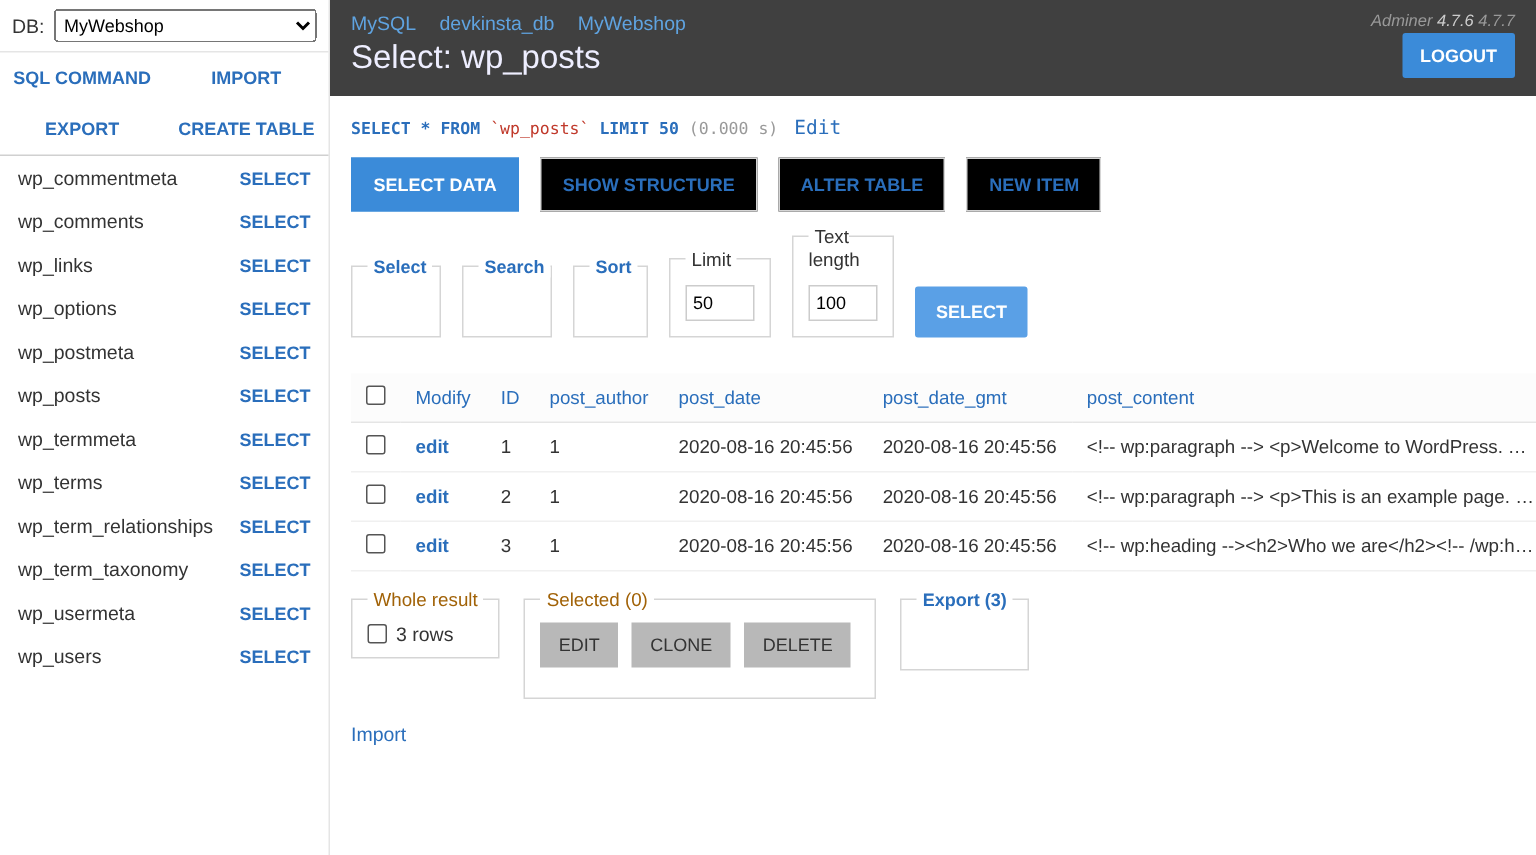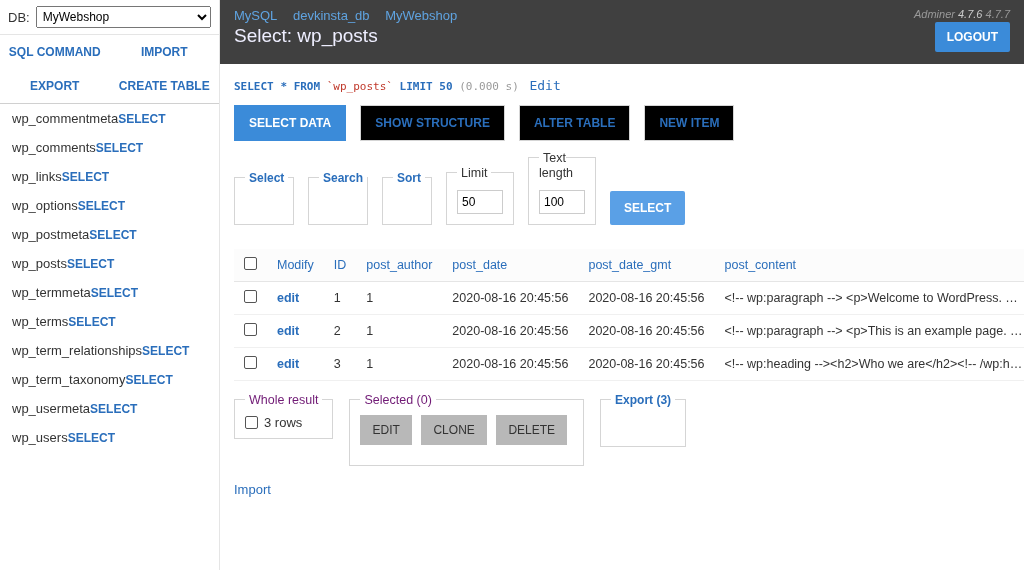--- a/index.html
+++ b/index.html
@@ -5,28 +5,28 @@
   * { box-sizing: border-box; margin: 0; padding: 0; }
   body { font-family: -apple-system, BlinkMacSystemFont, "Segoe UI", Arial, sans-serif; font-size: 13px; color: #333; background: #fff; }
   .app { display: flex; width: 1024px; height: 570px; overflow: hidden; }
   .sidebar { width: 220px; border-right: 1px solid #e5e5e5; flex-shrink: 0; background:#fff; }
   .db-row { display: flex; align-items: center; padding: 6px 8px; border-bottom: 1px solid #e5e5e5; }
   .db-row label { margin-right: 6px; font-size: 13px; }
   .db-row select { flex: 1; font-size: 12px; padding: 2px; }
   .sidebar-actions { display: grid; grid-template-columns: 1fr 1fr; border-bottom: 1px solid #d0d0d0; }
   .sidebar-actions a { color: #2a6ebb; font-weight: 700; font-size: 12px; text-align: center; padding: 10px 4px; cursor: pointer; }
   .table-list { }
-  .table-row { display: flex; justify-content: flex-start; align-items: center; padding: 7px 12px; font-size: 13px; cursor:pointer;}
+  .table-row { display: flex; justify-content: space-between; align-items: center; padding: 7px 12px; font-size: 13px; cursor:pointer;}
   .table-row .tname { color: #333; }
   .table-row .tsel { color: #2a6ebb; font-weight: 700; font-size: 12px; }
   .main { flex: 1; display: flex; flex-direction: column; min-width: 0; }
   .header { background: #404040; color: #fff; padding: 8px 14px 12px 14px; display:flex; justify-content:space-between; }
   .breadcrumbs { font-size: 13px; }
   .breadcrumbs a { color: #5fa3e0; margin-right: 12px; cursor:pointer;}
-  .header h1 { font-weight: 400; font-size: 19px; margin-top: 2px; color:#eef;}
+  .header h1 { font-weight: 400; font-size: 22px; margin-top: 2px; color:#eef;}
   .header-right { text-align:right;}
   .adminer-brand { font-style: italic; color:#999; font-size:11px; margin-bottom:2px;}
   .adminer-brand .v1 { color:#ccc;}
   .logout { background:#3b8bd9; color:#fff; font-weight:700; border:none; padding:8px 12px; cursor:pointer; border-radius:2px; font-size:12px;}
   .content { padding: 14px 14px; overflow:auto; }
   .sql-line { font-family: Menlo, Consolas, monospace; font-size: 11px; margin-bottom:12px;}
   .sql-kw { color:#2a6ebb; font-weight:700; }
   .sql-tbl { color:#c0392b; }
   .sql-dim { color:#999; }
   .sql-edit { color:#2a6ebb; font-size:13px; cursor:pointer; margin-left:4px;}
@@ -44,21 +44,21 @@
   .btn-select { background:#5aa0e6; color:#fff; border:none; font-weight:700; padding:10px 14px; cursor:pointer; font-size:12px; border-radius:2px;}
   table.data { width:100%; border-collapse:collapse; font-size:12.5px; margin-bottom:18px;}
   table.data th { text-align:left; color:#2a6ebb; font-weight:400; padding:8px 10px; border-bottom:1px solid #e5e5e5; background:#fcfcfc; cursor:pointer;}
   table.data th:first-child { width:26px;}
   table.data td { padding:8px 10px; border-bottom:1px solid #f0f0f0; white-space:nowrap; overflow:hidden; text-overflow:ellipsis; }
   table.data td.edit a { color:#2a6ebb; font-weight:700; cursor:pointer;}
   .chk { width:13px; height:13px; border:1.5px solid #555; display:inline-block; border-radius:2px; cursor:pointer; background:#fff;}
   .bottom-row { display:flex; gap:16px; align-items:flex-start;}
   .bottom-btn { background:#b8b8b8; color:#333; border:none; padding:8px 12px; font-weight:500; cursor:pointer; font-size:12px; margin-right:6px;}
   .import-link { color:#2a6ebb; margin-top:16px; display:inline-block; cursor:pointer; font-size:13px;}
-  .legend-only { position:relative; top:-14px; background:#fff; padding:0 4px; color:#701a75; font-size:12.5px;}
+  .legend-only { position:relative; top:-14px; background:#fff; padding:0 4px; color:#a16207; font-size:12.5px;}
   .whole-row { display:flex; align-items:center; gap:6px; margin-top:-6px;}
 </style>
 </head>
 <body>
 
 <div class="app">
   <div class="sidebar">
     <div class="db-row">
       <label>DB:</label>
       <select>

